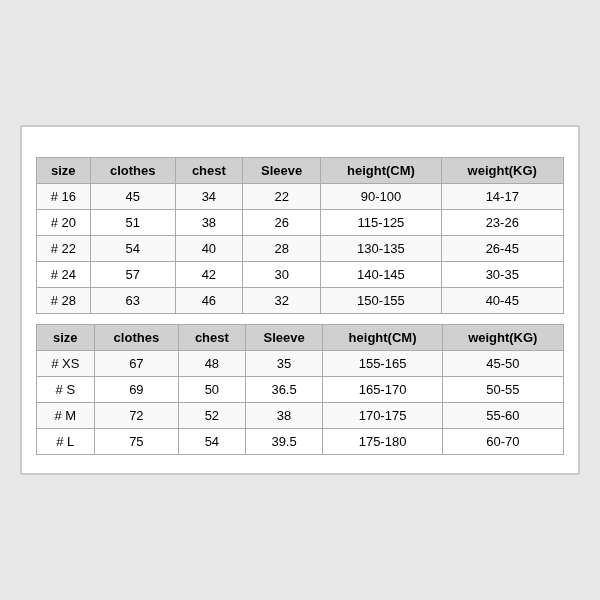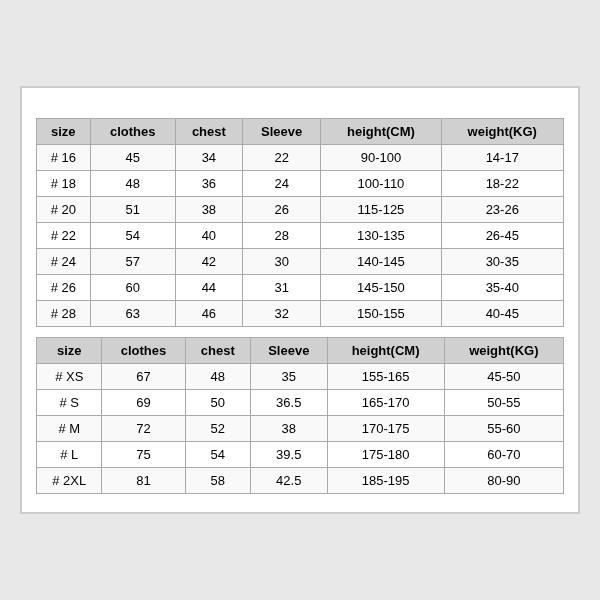--- a/index.html
+++ b/index.html
@@ -69,28 +69,20 @@
     <tbody id="tbody1">
         <tr>
           <td># 16</td>
           <td>45</td>
           <td>34</td>
           <td>22</td>
           <td>90-100</td>
           <td>14-17</td>
         </tr>
         <tr>
-          <td># 18</td>
-          <td>48</td>
-          <td>36</td>
-          <td>24</td>
-          <td>100-110</td>
-          <td>18-22</td>
-        </tr>
-        <tr>
           <td># 20</td>
           <td>51</td>
           <td>38</td>
           <td>26</td>
           <td>115-125</td>
           <td>23-26</td>
         </tr>
         <tr>
           <td># 22</td>
           <td>54</td>
@@ -99,28 +91,20 @@
           <td>130-135</td>
           <td>26-45</td>
         </tr>
         <tr>
           <td># 24</td>
           <td>57</td>
           <td>42</td>
           <td>30</td>
           <td>140-145</td>
           <td>30-35</td>
-        </tr>
-        <tr>
-          <td># 26</td>
-          <td>60</td>
-          <td>44</td>
-          <td>31</td>
-          <td>145-150</td>
-          <td>35-40</td>
         </tr>
         <tr>
           <td># 28</td>
           <td>63</td>
           <td>46</td>
           <td>32</td>
           <td>150-155</td>
           <td>40-45</td>
         </tr>
       </tbody>
@@ -165,23 +149,15 @@
           <td>55-60</td>
         </tr>
         <tr>
           <td># L</td>
           <td>75</td>
           <td>54</td>
           <td>39.5</td>
           <td>175-180</td>
           <td>60-70</td>
         </tr>
-        <tr>
-          <td># 2XL</td>
-          <td>81</td>
-          <td>58</td>
-          <td>42.5</td>
-          <td>185-195</td>
-          <td>80-90</td>
-        </tr>
       </tbody>
   </table>
 </div>
 
 </body></html>

